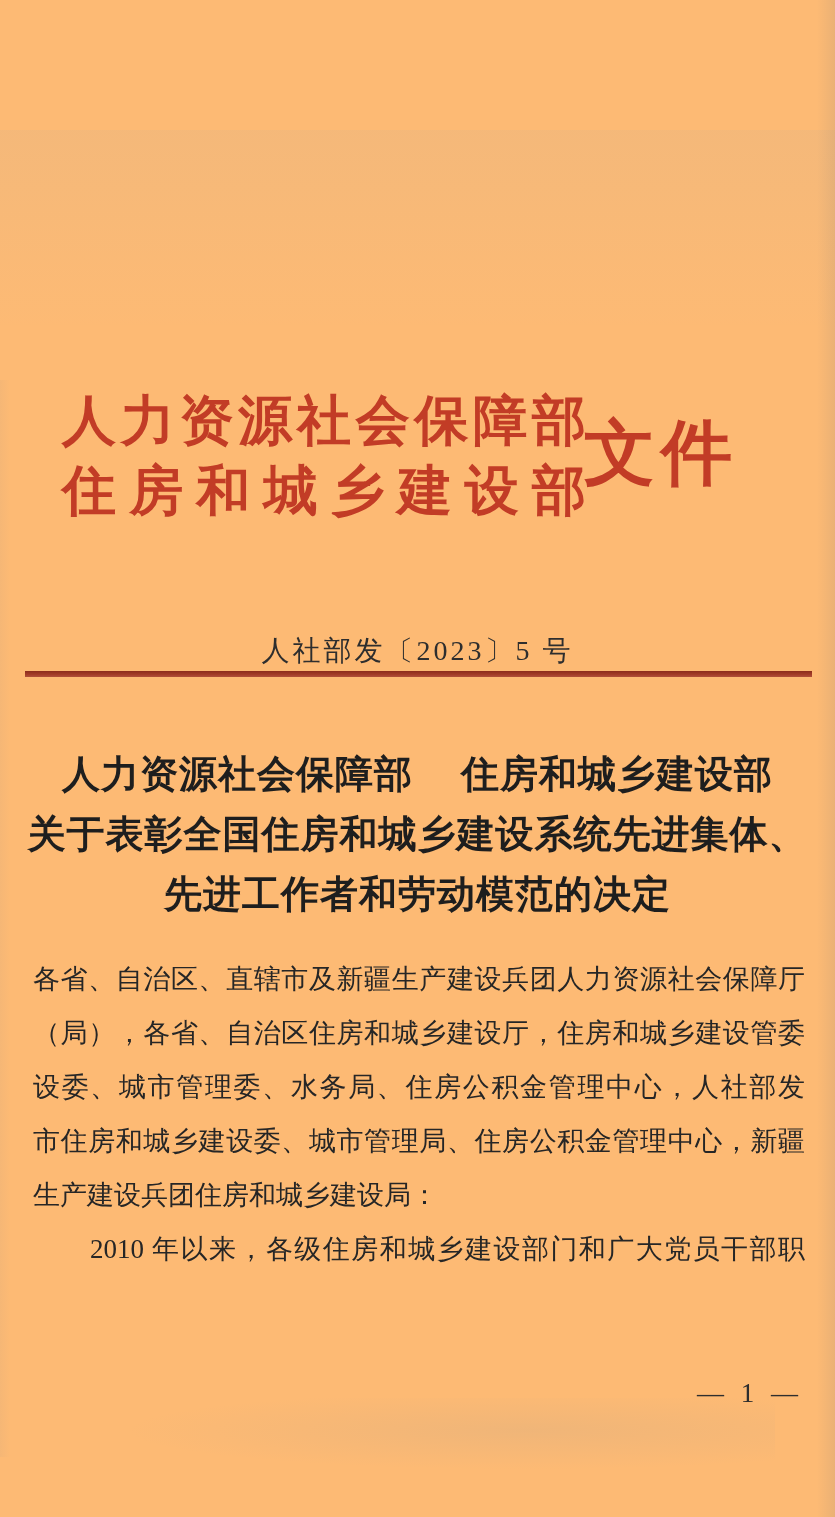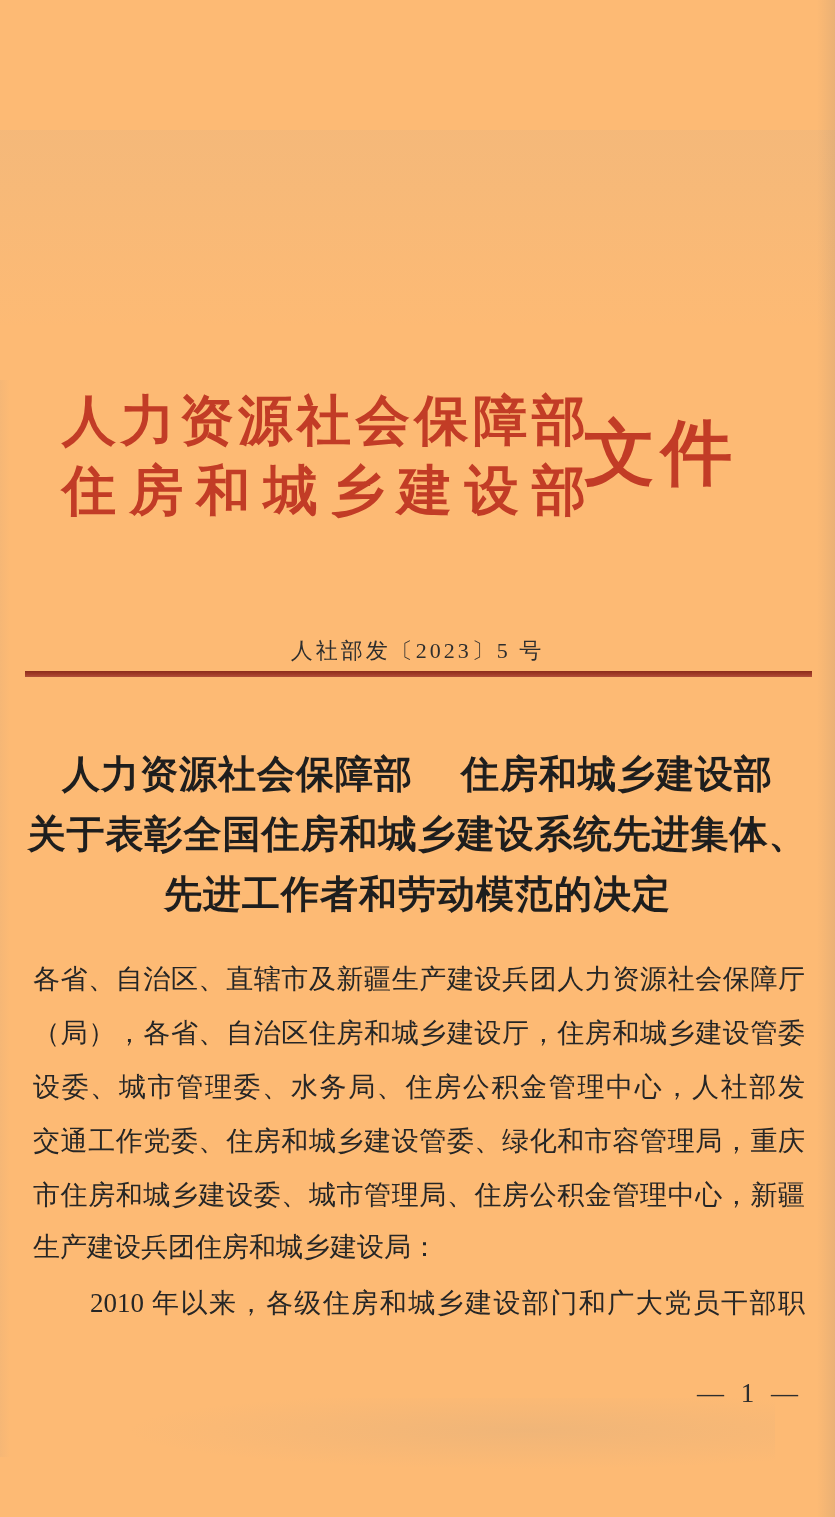--- a/index.html
+++ b/index.html
@@ -75,21 +75,21 @@
   }
 
   
   .doc-number {
     position: absolute;
     top: 634px;
     left: 0;
     width: 835px;
     text-align: center;
     color: #2e2e2e;
-    font-size: 22px;
+    font-size: 28px;
     line-height: 34px;
     letter-spacing: 3px;
   }
 
   
   .red-divider {
     position: absolute;
     top: 671px;
     left: 25px;
     width: 787px;
@@ -128,21 +128,20 @@
   }
   .body-line {
     text-align: justify;
     text-align-last: justify;
     text-justify: inter-character;
     white-space: nowrap;
   }
   .body-line.align-left {
     text-align: left;
     text-align-last: left;
-    font-family: Liberation Mono, monospace;
   }
 
   
   .page-number {
     position: absolute;
     top: 1376px;
     right: 32px;
     color: #2e2e2e;
     font-size: 27px;
     line-height: 34px;
@@ -175,21 +174,20 @@
       <span>住房和城乡建设部</span>
     </div>
     <div>关于表彰全国住房和城乡建设系统先进集体、</div>
     <div>先进工作者和劳动模范的决定</div>
   </div>
 
   <div class="body-block">
     <div class="body-line">各省、自治区、直辖市及新疆生产建设兵团人力资源社会保障厅</div>
     <div class="body-line">（局），各省、自治区住房和城乡建设厅，住房和城乡建设管委</div>
     <div class="body-line">设委、城市管理委、水务局、住房公积金管理中心，人社部发</div>
-    <div class="body-line">交通工作党委、住房和城乡建设管委、绿化和市容管理局，重庆</div>
     <div class="body-line">市住房和城乡建设委、城市管理局、住房公积金管理中心，新疆</div>
     <div class="body-line align-left">生产建设兵团住房和城乡建设局：</div>
     <div class="body-line">　　2010 年以来，各级住房和城乡建设部门和广大党员干部职</div>
   </div>
 
   <div class="page-number">— 1 —</div>
 
 </div>
 
 </body></html>

